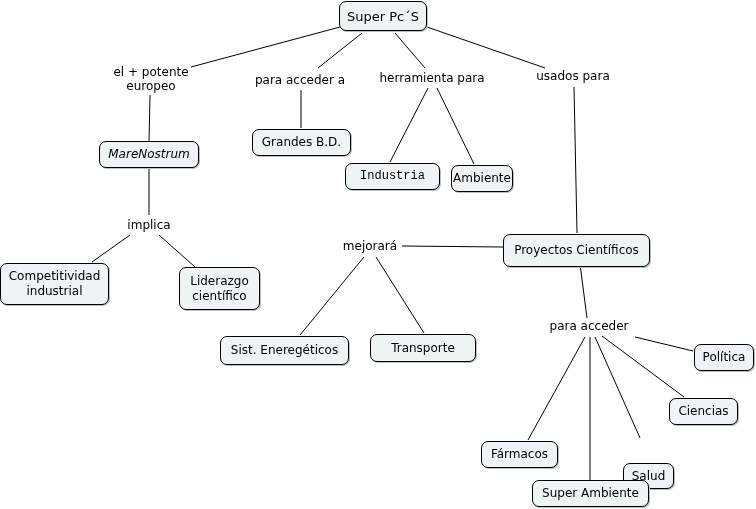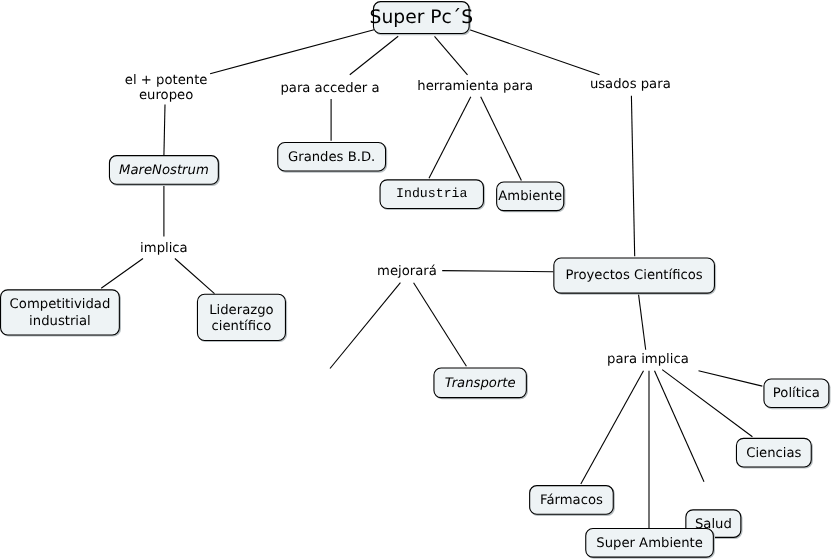--- a/index.html
+++ b/index.html
@@ -36,21 +36,21 @@
     <line x1="364" y1="257" x2="300" y2="335"></line>
     <line x1="376" y1="257" x2="424" y2="333"></line>
     <line x1="580" y1="264" x2="587" y2="318"></line>
     <line x1="635" y1="337" x2="693" y2="351"></line>
     <line x1="602" y1="336" x2="684" y2="397"></line>
     <line x1="595" y1="337" x2="640" y2="438"></line>
     <line x1="590" y1="337" x2="590" y2="480"></line>
     <line x1="585" y1="337" x2="528" y2="440"></line>
   </svg>
 
-  <div class="node" style="left:339px;top:1px;width:88px;height:30px;font-size:17px;">
+  <div class="node" style="left:339px;top:1px;width:88px;height:30px;font-size:13px;">
     <span>Super Pc´S</span>
   </div>
   <div class="node italic" style="left:99px;top:141px;width:100px;height:27px;">
     <span>MareNostrum</span>
   </div>
   <div class="node" style="left:0px;top:263px;width:109px;height:42px;white-space:pre-line;">
     <span style="white-space:pre-line;">Competitividad
 industrial</span>
   </div>
   <div class="node" style="left:179px;top:267px;width:81px;height:43px;">
@@ -62,21 +62,24 @@
   </div>
   <div class="node" style="left:345px;top:163px;width:95px;height:27px;font-family:Liberation Mono, monospace;">
     <span>Industria</span>
   </div>
   <div class="node" style="left:451px;top:165px;width:62px;height:27px;">
     <span>Ambiente</span>
   </div>
   <div class="node" style="left:503px;top:234px;width:147px;height:33px;">
     <span>Proyectos Científicos</span>
   </div>
-  <div class="node" style="left:394px;top:334px;width:85px;height:28px;font-style:italic;">
+  <div class="node" style="left:220px;top:336px;width:129px;height:29px;">
+    <span>Sist. Eneregéticos</span>
+  </div>
+  <div class="node" style="left:370px;top:334px;width:106px;height:28px;">
     <span>Transporte</span>
   </div>
   <div class="node" style="left:694px;top:344px;width:60px;height:27px;">
     <span>Política</span>
   </div>
   <div class="node" style="left:669px;top:398px;width:69px;height:27px;">
     <span>Ciencias</span>
   </div>
   <div class="node" style="left:481px;top:441px;width:77px;height:27px;text-align:center;">
     <span>Fármacos</span>
@@ -88,14 +91,14 @@
     <span>Super Ambiente</span>
   </div>
 
   <div class="link-label" style="left:151px;top:65px;white-space:pre-line;">el + potente
 europeo</div>
   <div class="link-label" style="left:300px;top:73px;">para acceder a</div>
   <div class="link-label" style="left:432px;top:71px;">herramienta para</div>
   <div class="link-label" style="left:573px;top:69px;">usados para</div>
   <div class="link-label" style="left:149px;top:218px;">implica</div>
   <div class="link-label" style="left:370px;top:239px;">mejorará</div>
-  <div class="link-label" style="left:589px;top:319px;">para implica</div>
+  <div class="link-label" style="left:589px;top:319px;">para acceder</div>
 </div>
 
 </body></html>

